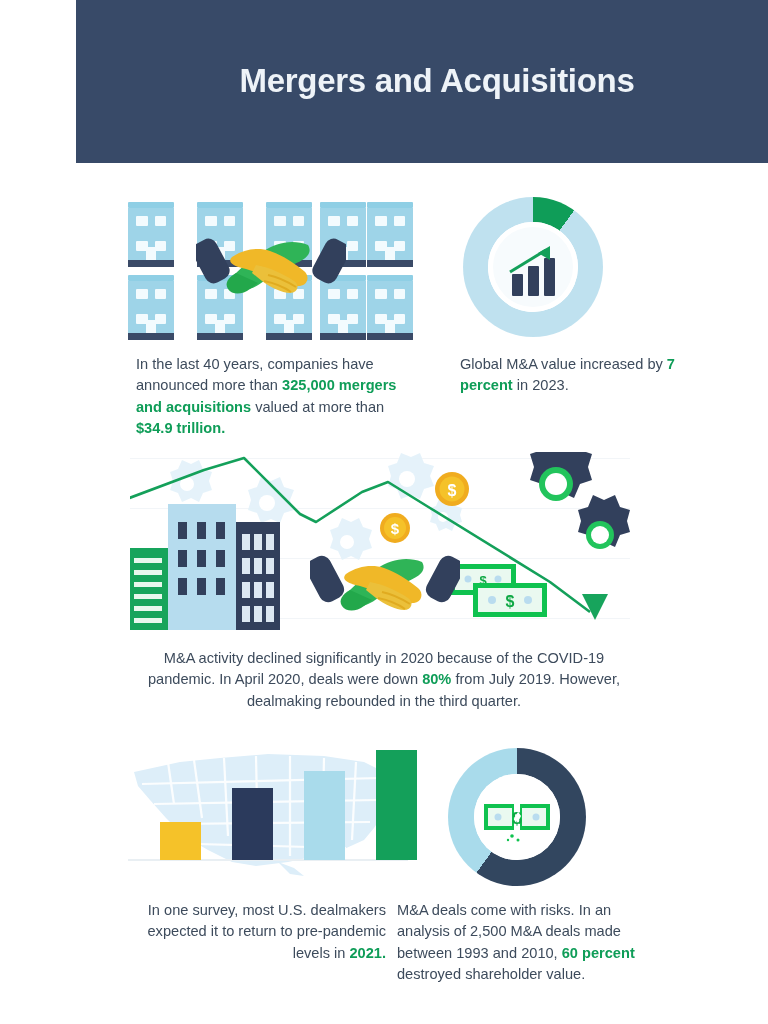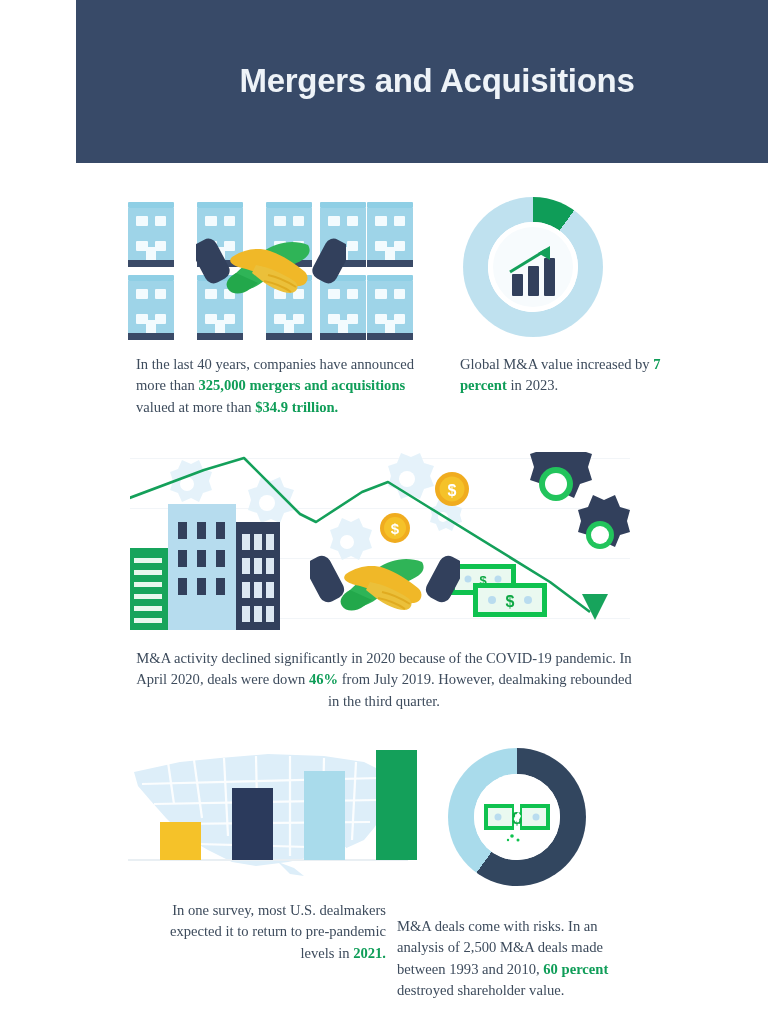--- a/index.html
+++ b/index.html
@@ -23,21 +23,21 @@
     font-size:33px; font-weight:bold; color:#eef3f8;
     letter-spacing:-0.3px; line-height:1.22;
     text-align:center;
   }
   .header-subtitle {
     font-size:29px; font-weight:normal; color:#21c45d;
     line-height:1.25; text-align:center; margin-top:2px;
   }
 
   
-  .txt { font-size:14.6px; line-height:1.46; color:#3d4b5c;font-family:Liberation Serif, serif; }
+  .txt { font-size:14.6px; line-height:1.46; color:#3d4b5c; }
   .txt .g { color:#0f9d58; font-weight:bold; }
 
   
   .r1-left-art { position:absolute; left:128px; top:197px; width:285px; height:140px; }
   .r1-left-txt { position:absolute; left:136px; top:354px; width:285px; }
 
   .r1-right-art { position:absolute; left:455px; top:197px; width:152px; height:148px; }
   .r1-right-txt { position:absolute; left:460px; top:354px; width:215px; }
 
   
@@ -64,21 +64,21 @@
   .donut1 .inner { position:absolute; left:25px; top:25px; width:90px; height:90px; }
 
   
   .r2-art { position:absolute; left:130px; top:452px; width:500px; height:178px; }
   .r2-txt { position:absolute; left:134px; top:648px; width:500px; text-align:center; }
 
   
   .r3-left-art { position:absolute; left:128px; top:744px; width:288px; height:134px; }
   .r3-left-txt { position:absolute; left:136px; top:900px; width:250px;text-align:right; }
   .r3-right-art { position:absolute; left:443px; top:748px; width:150px; height:134px; }
-  .r3-right-txt { position:absolute; left:397px; top:900px; width:245px;margin-top:16px; }
+  .r3-right-txt { position:absolute; left:397px; top:900px; width:245px; }
 
   .bars { position:absolute; inset:0; }
   .bar { position:absolute; bottom:18px; width:41px; }
   .bar-base { position:absolute; left:0; right:8px; bottom:17px; height:2px; background:#e9eff3; }
 
   .donut2 { position:absolute; left:5px; top:0; width:138px; height:138px; border-radius:50%;
      background:conic-gradient(#32465f 0deg 216deg, #a9dbeb 216deg 360deg); }
   .donut2 .hole { position:absolute; left:26px; top:26px; width:86px; height:86px;
      border-radius:50%; background:#ffffff; }
   .donut2 .inner { position:absolute; left:26px; top:26px; width:86px; height:86px; }
@@ -361,21 +361,21 @@
       <path d="M40 50 C33 54 28 60 32 66 C36 72 46 72 54 66 L62 60 Z" fill="#23a84b"></path>
       <path d="M36 34 C48 26 62 24 74 28 C86 32 98 40 108 48 C114 53 112 62 104 63 C96 64 86 60 78 55 L50 46 C40 44 30 40 36 34 Z" fill="#f0b828"></path>
       <path d="M60 42 C72 44 86 50 98 58 C104 62 102 70 94 70 C86 70 74 64 66 58 L56 50 Z" fill="#ebc03a"></path>
       <path d="M72 52 C82 54 92 59 100 64" stroke="#e0ab20" stroke-width="2" fill="none"></path>
       <path d="M68 58 C78 60 88 64 95 69" stroke="#e0ab20" stroke-width="2" fill="none"></path>
     </svg>
   </div>
 </div>
 
 <div class="r2-txt txt">
-  <span>M&amp;A activity declined significantly in 2020 because of the COVID-19 pandemic. In April 2020, deals were down </span><span class="g">46%</span><span> from July 2019. However, dealmaking rebounded in the third quarter.</span>
+  <span>M&amp;A activity declined significantly in 2020 because of the COVID-19 pandemic. In April 2020, deals were down </span><span class="g">80%</span><span> from July 2019. However, dealmaking rebounded in the third quarter.</span>
 </div>
 
 <div class="r3-left-art">
   <svg viewBox="0 0 288 134" style="position:absolute; inset:0; width:100%; height:100%;">
     <g fill="#ddeef9">
       <path d="M6 28 L52 18 L92 14 L140 10 L196 12 L236 18 L252 26 L260 22 L266 34 L258 44
                L262 58 L254 72 L246 84 L236 96 L214 106 L188 112 L160 118 L128 122 L104 118
                L80 106 L56 92 L38 74 L22 56 L10 42 Z"></path>
       <path d="M150 118 L166 124 L176 132 L162 130 Z"></path>
     </g>

